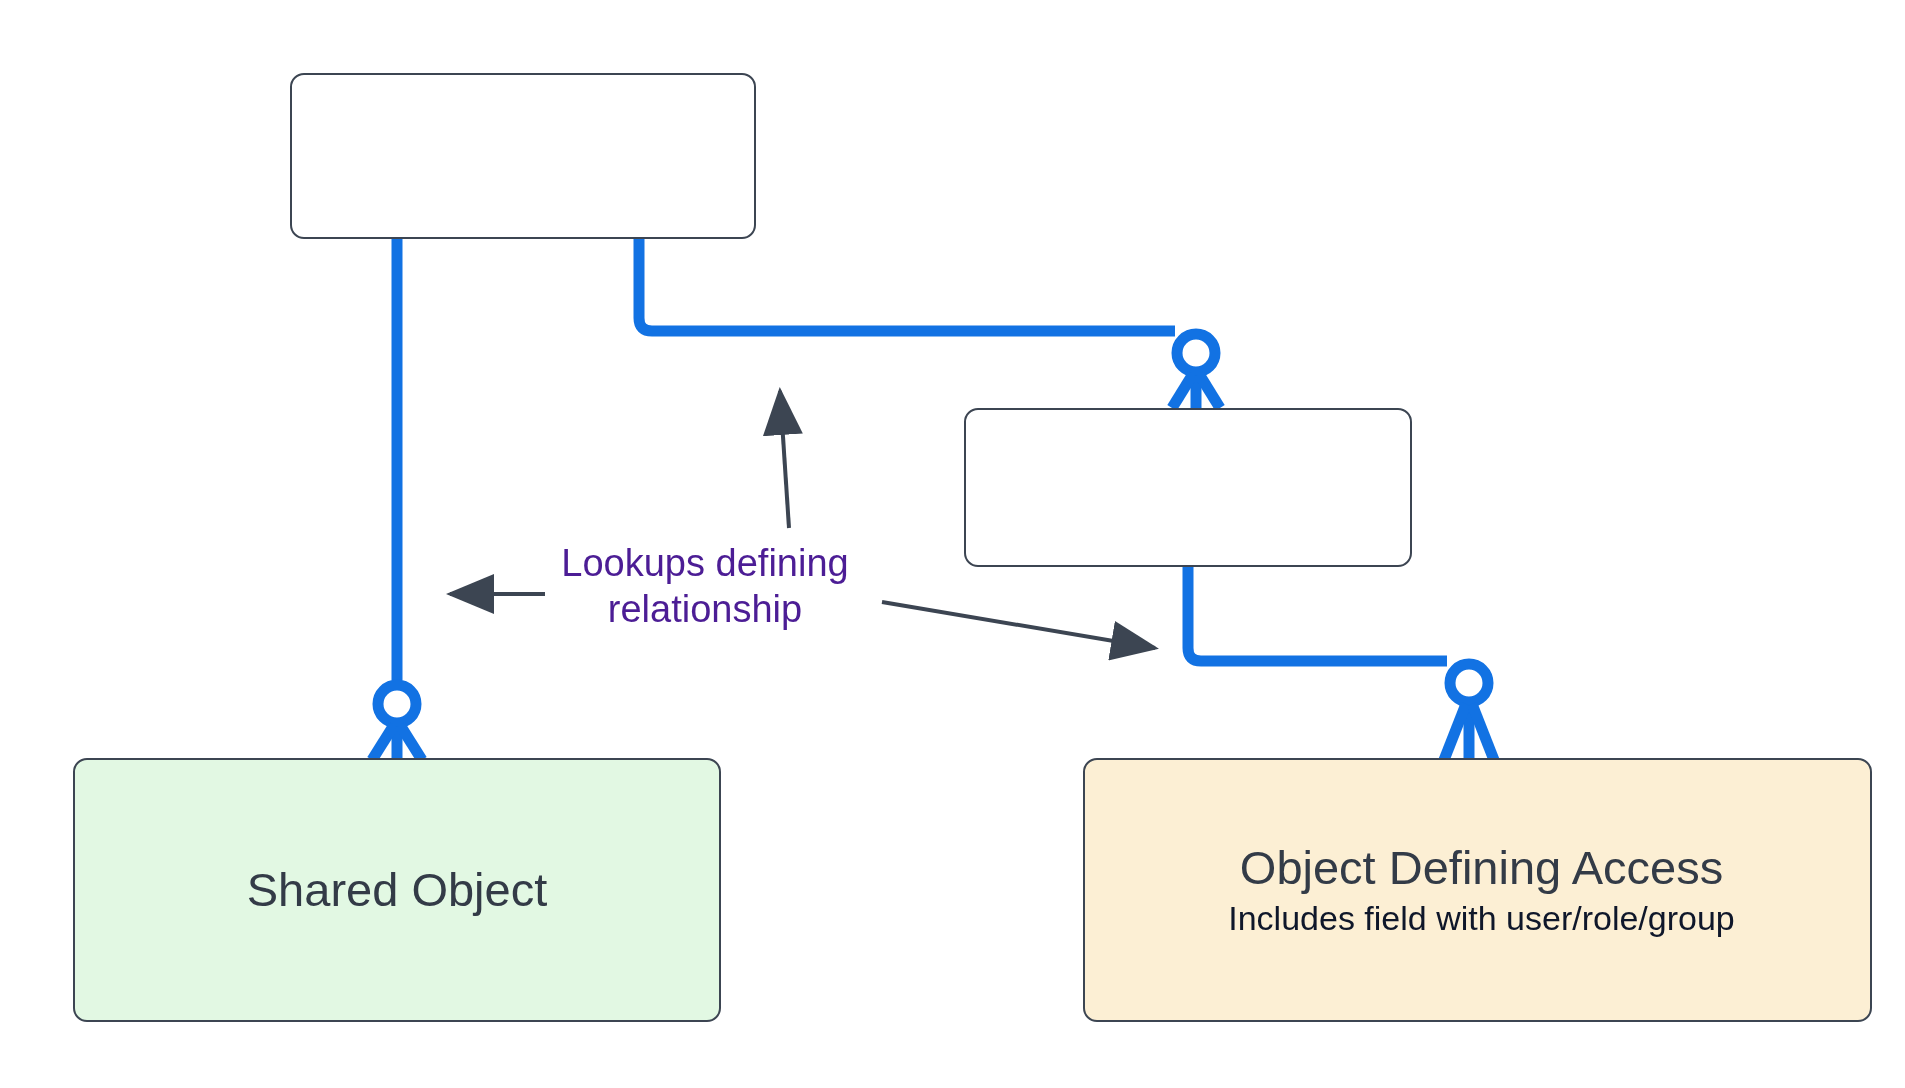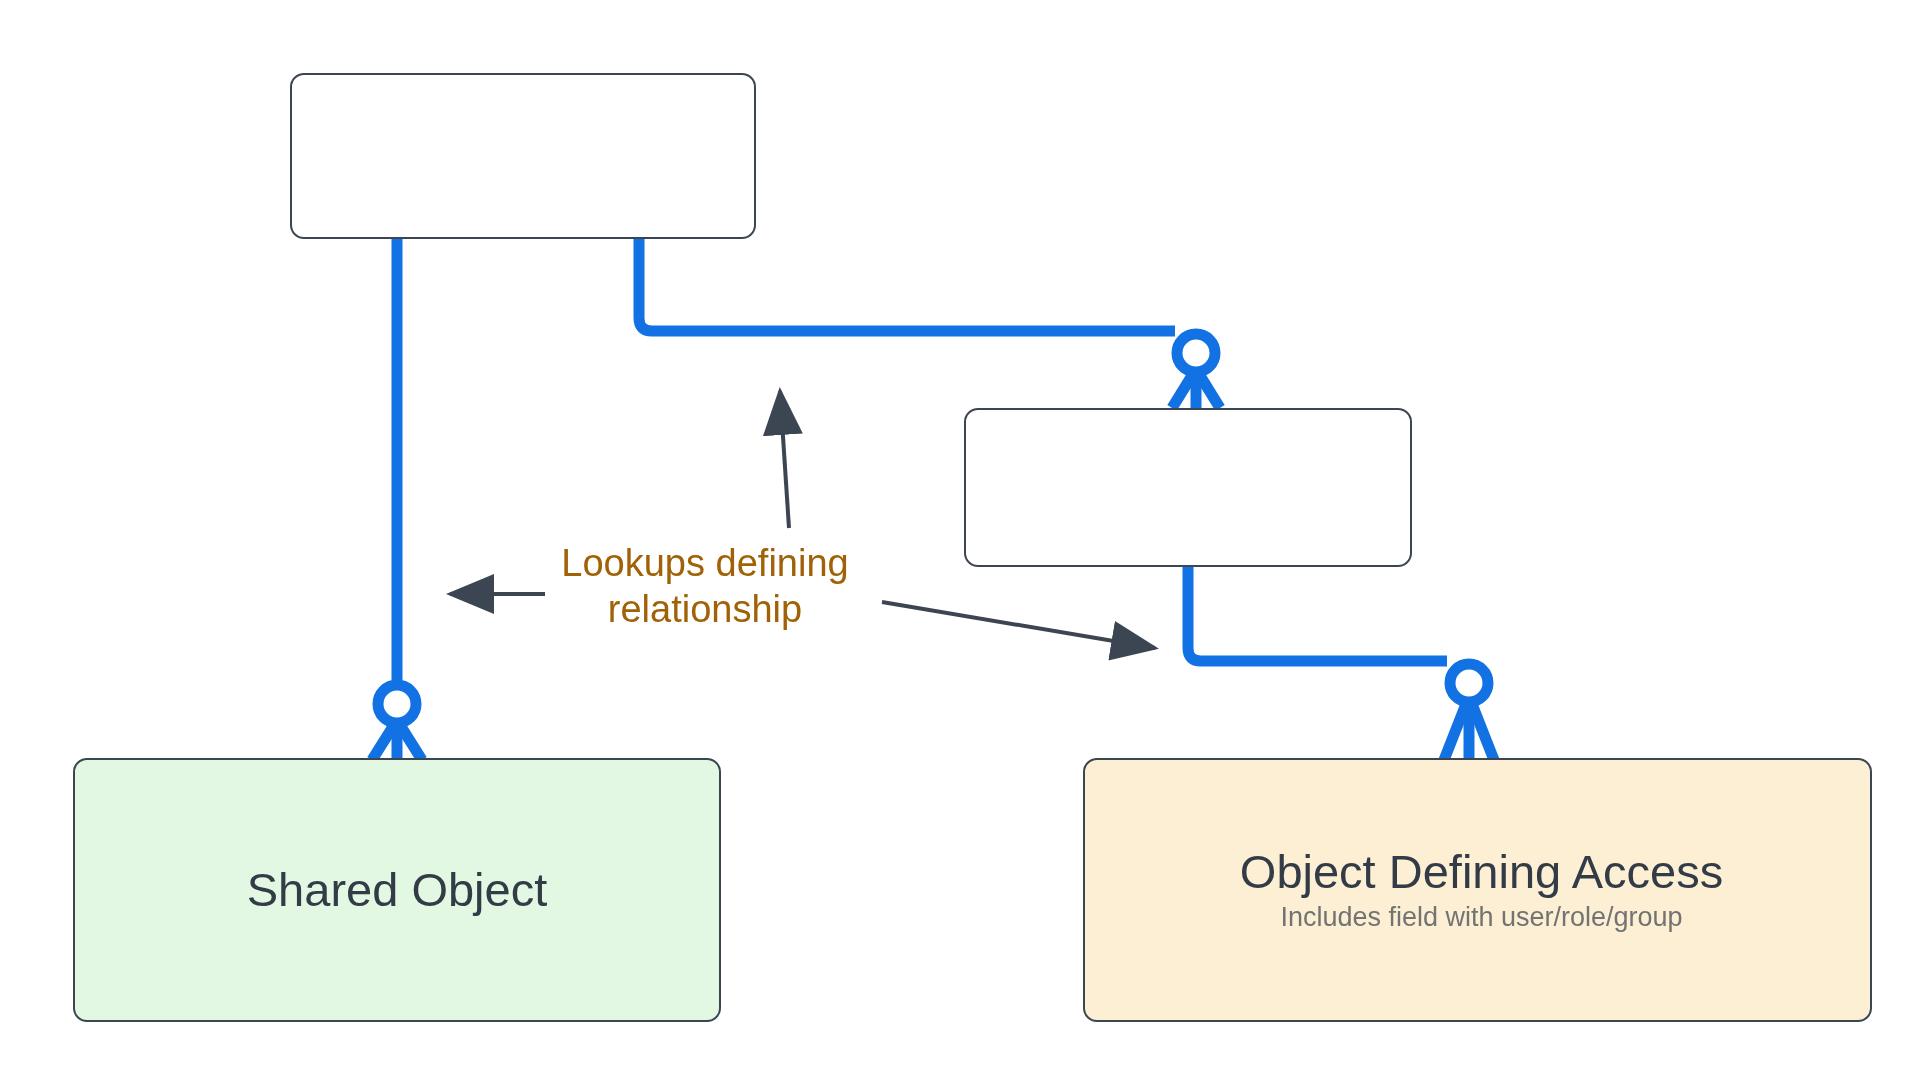--- a/index.html
+++ b/index.html
@@ -39,23 +39,23 @@
     justify-content: center;
     text-align: center;
   }
   .node-title {
     font-size: 47px;
     line-height: 1.12;
     color: #333b47;
     white-space: nowrap;
   }
   .node-subtitle {
-    font-size: 27px;
+    font-size: 34px;
     line-height: 1.18;
-    color: #737373;
+    color: #0f172a;
     white-space: nowrap;
     margin-top: 4px;
   }
   #node-top {
     left: 290px;
     top: 73px;
     width: 466px;
     height: 166px;
   }
   #node-middle {
@@ -76,21 +76,21 @@
     top: 758px;
     width: 789px;
     height: 264px;
     background: #fcefd4;
     padding-left: 8px;
   }
   .annotation {
     position: absolute;
     font-size: 38px;
     line-height: 1.22;
-    color: #a16207;
+    color: #4c1d95;
     text-align: center;
     white-space: pre-line;
   }
   #annotation-lookups {
     left: 540px;
     top: 540px;
     width: 330px;
   }
 </style>
 </head>

